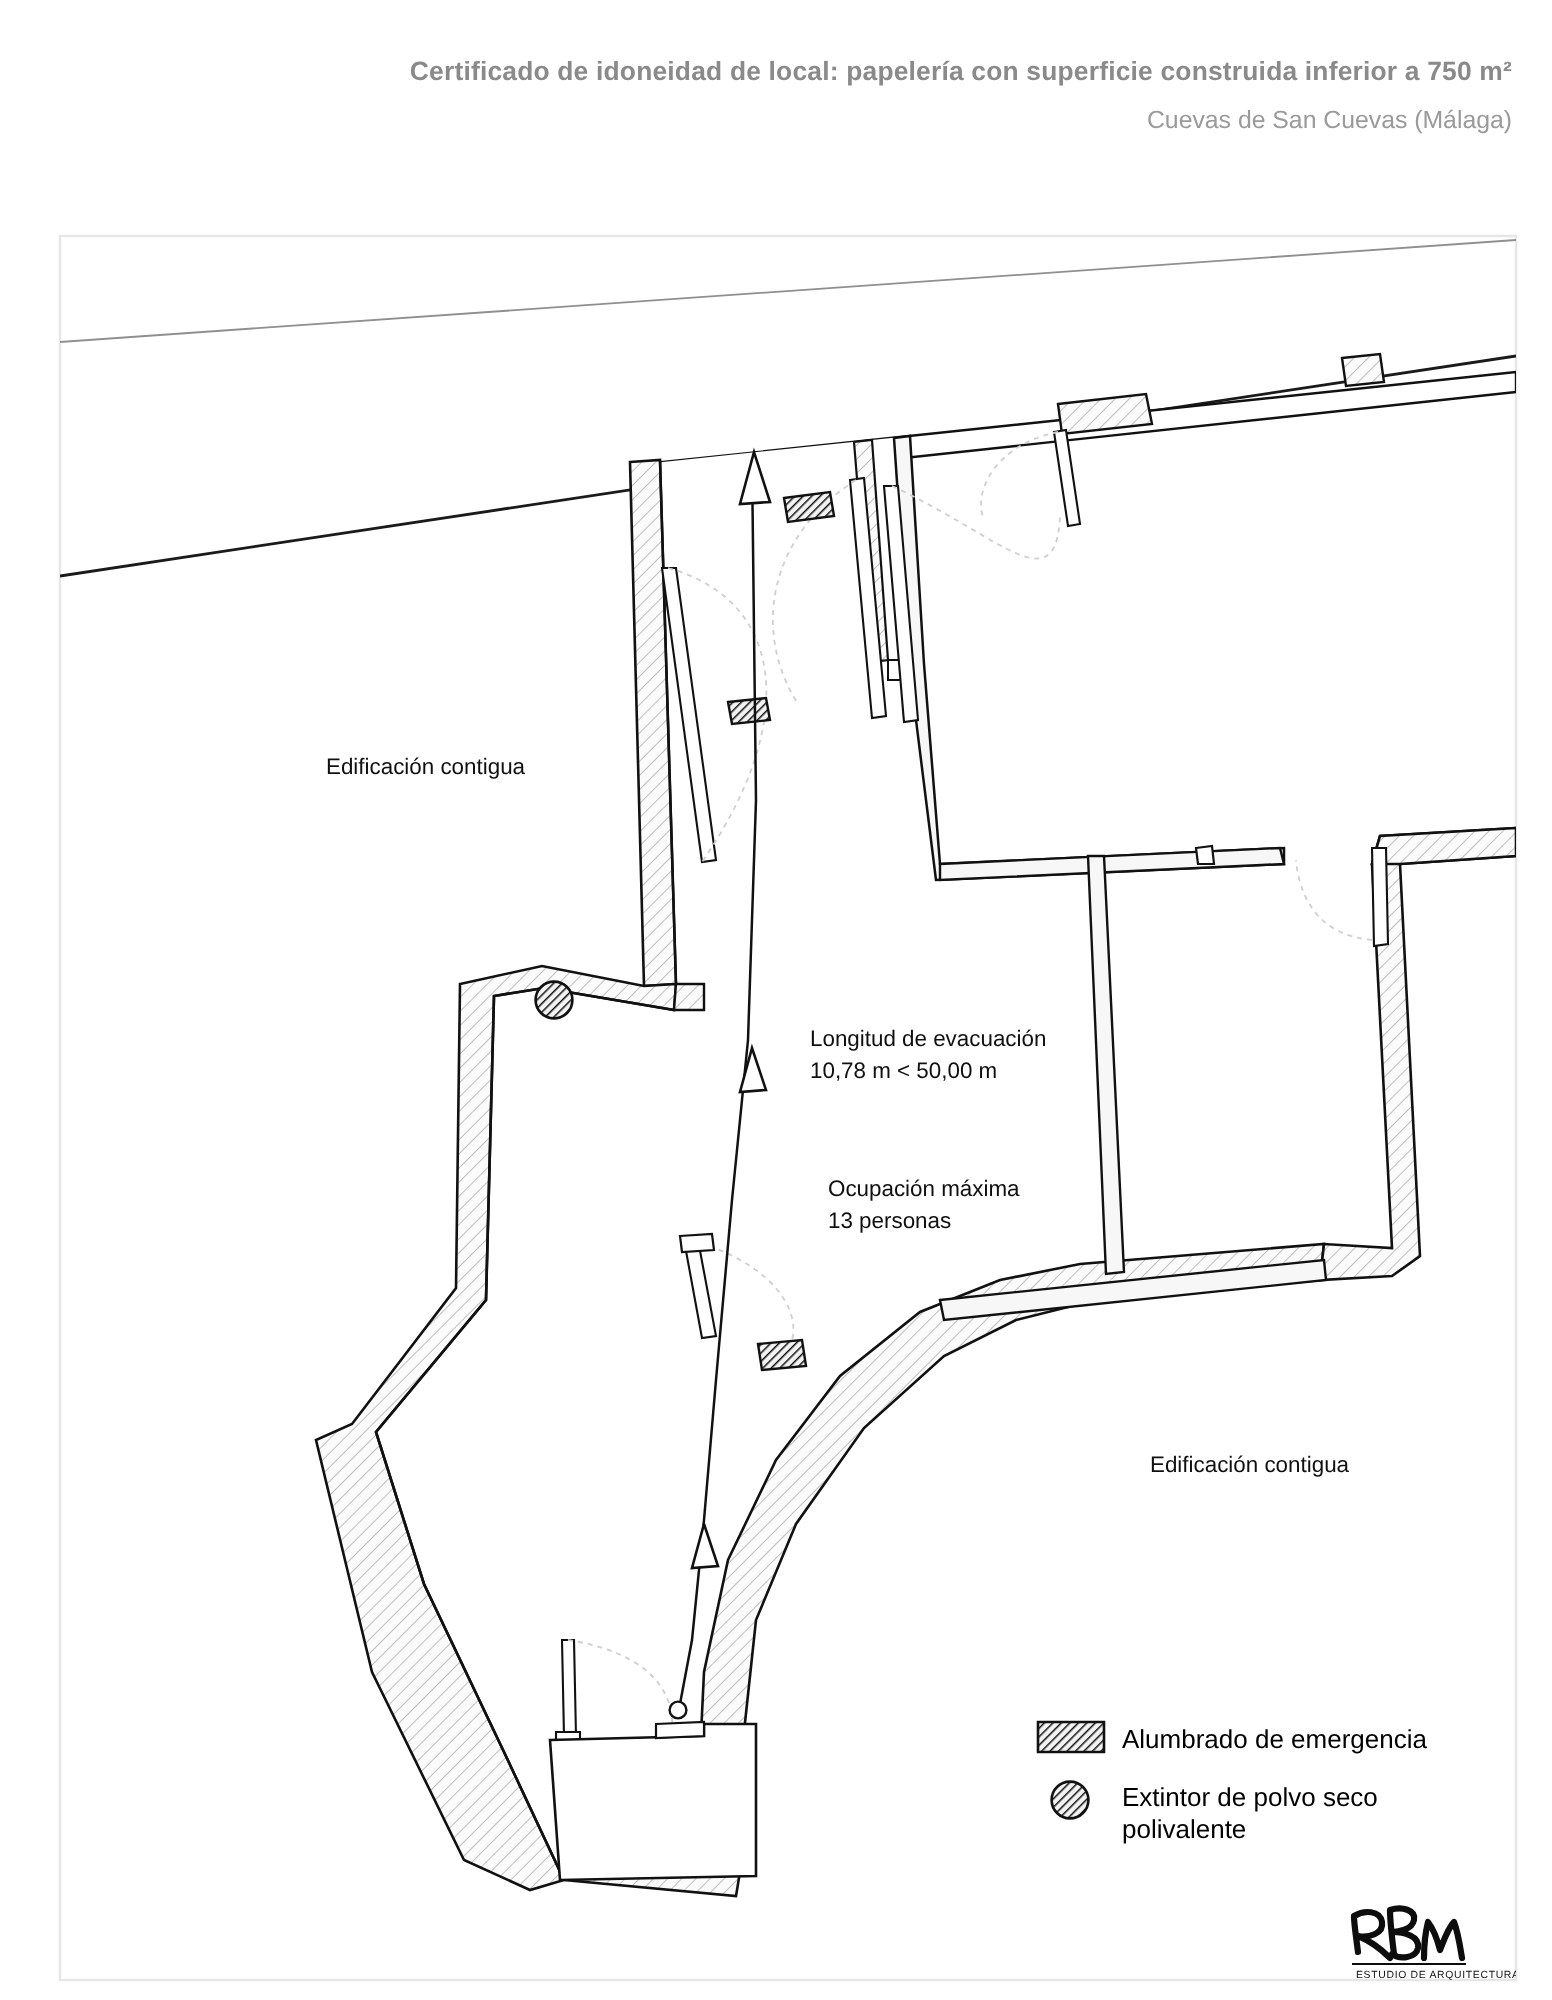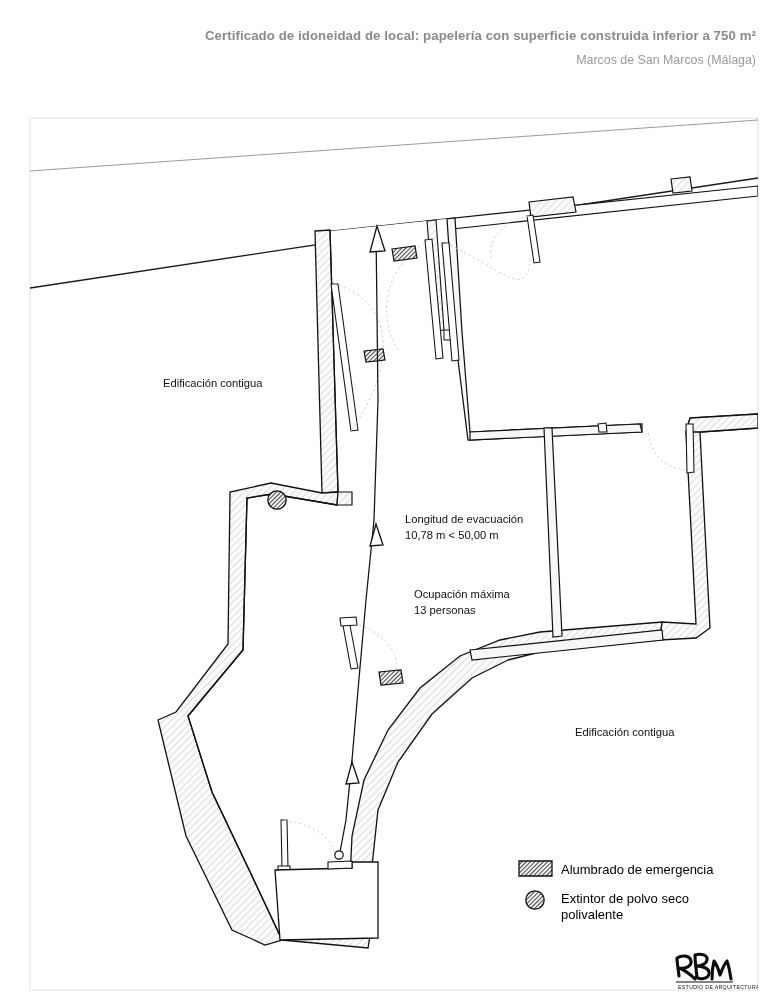--- a/index.html
+++ b/index.html
@@ -69,21 +69,21 @@
     letter-spacing: 0.35px;
   }
 </style>
 </head>
 <body>
 
 <div id="page">
 
   <div class="header">
     <div class="title-main">Certificado de idoneidad de local: papelería con superficie construida inferior a 750 m²</div>
-    <div class="title-sub">Marcos de San Marcos (Málaga)</div>
+    <div class="title-sub">Cuevas de San Cuevas (Málaga)</div>
   </div>
 
   <svg id="plan-svg" width="776" height="1000" viewBox="0 0 776 1000">
     <defs>
 
       <pattern id="wallHatch" patternUnits="userSpaceOnUse" width="5" height="5" patternTransform="rotate(45)">
         <rect width="5" height="5" fill="#fbfbfb"></rect>
         <line x1="0" y1="0" x2="0" y2="5" stroke="#b9b9b9" stroke-width="0.9"></line>
       </pattern>
 

